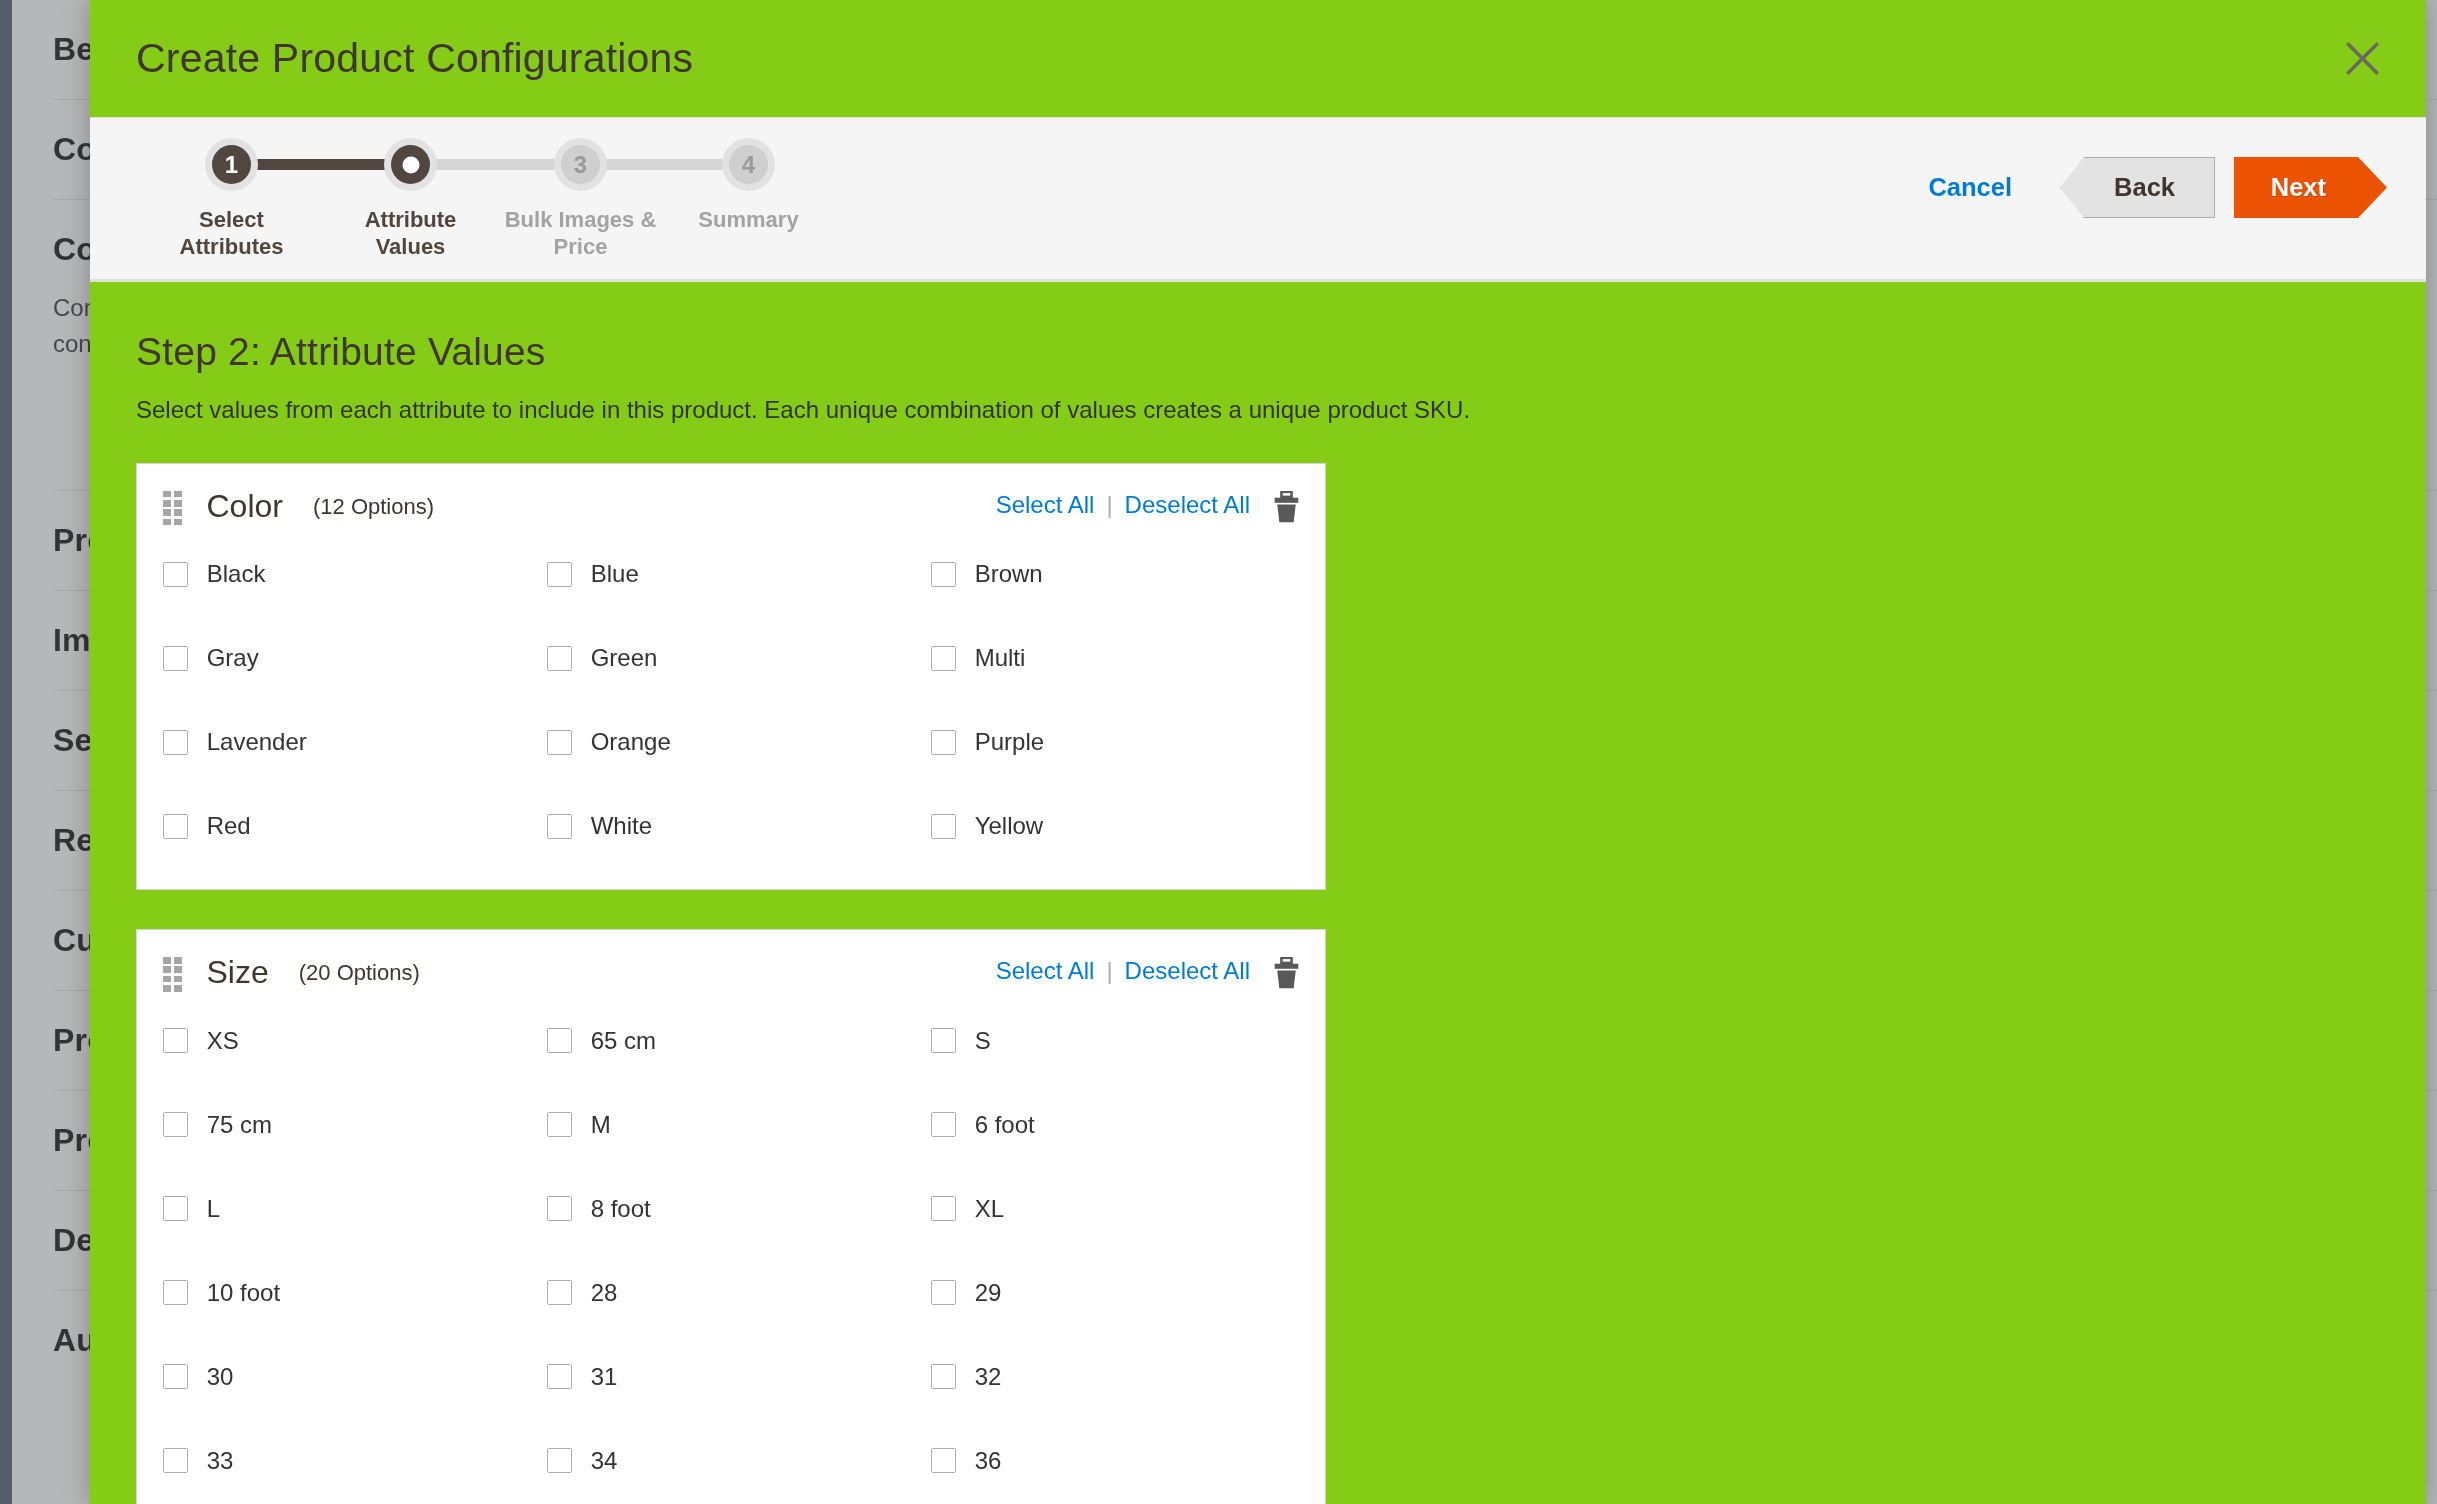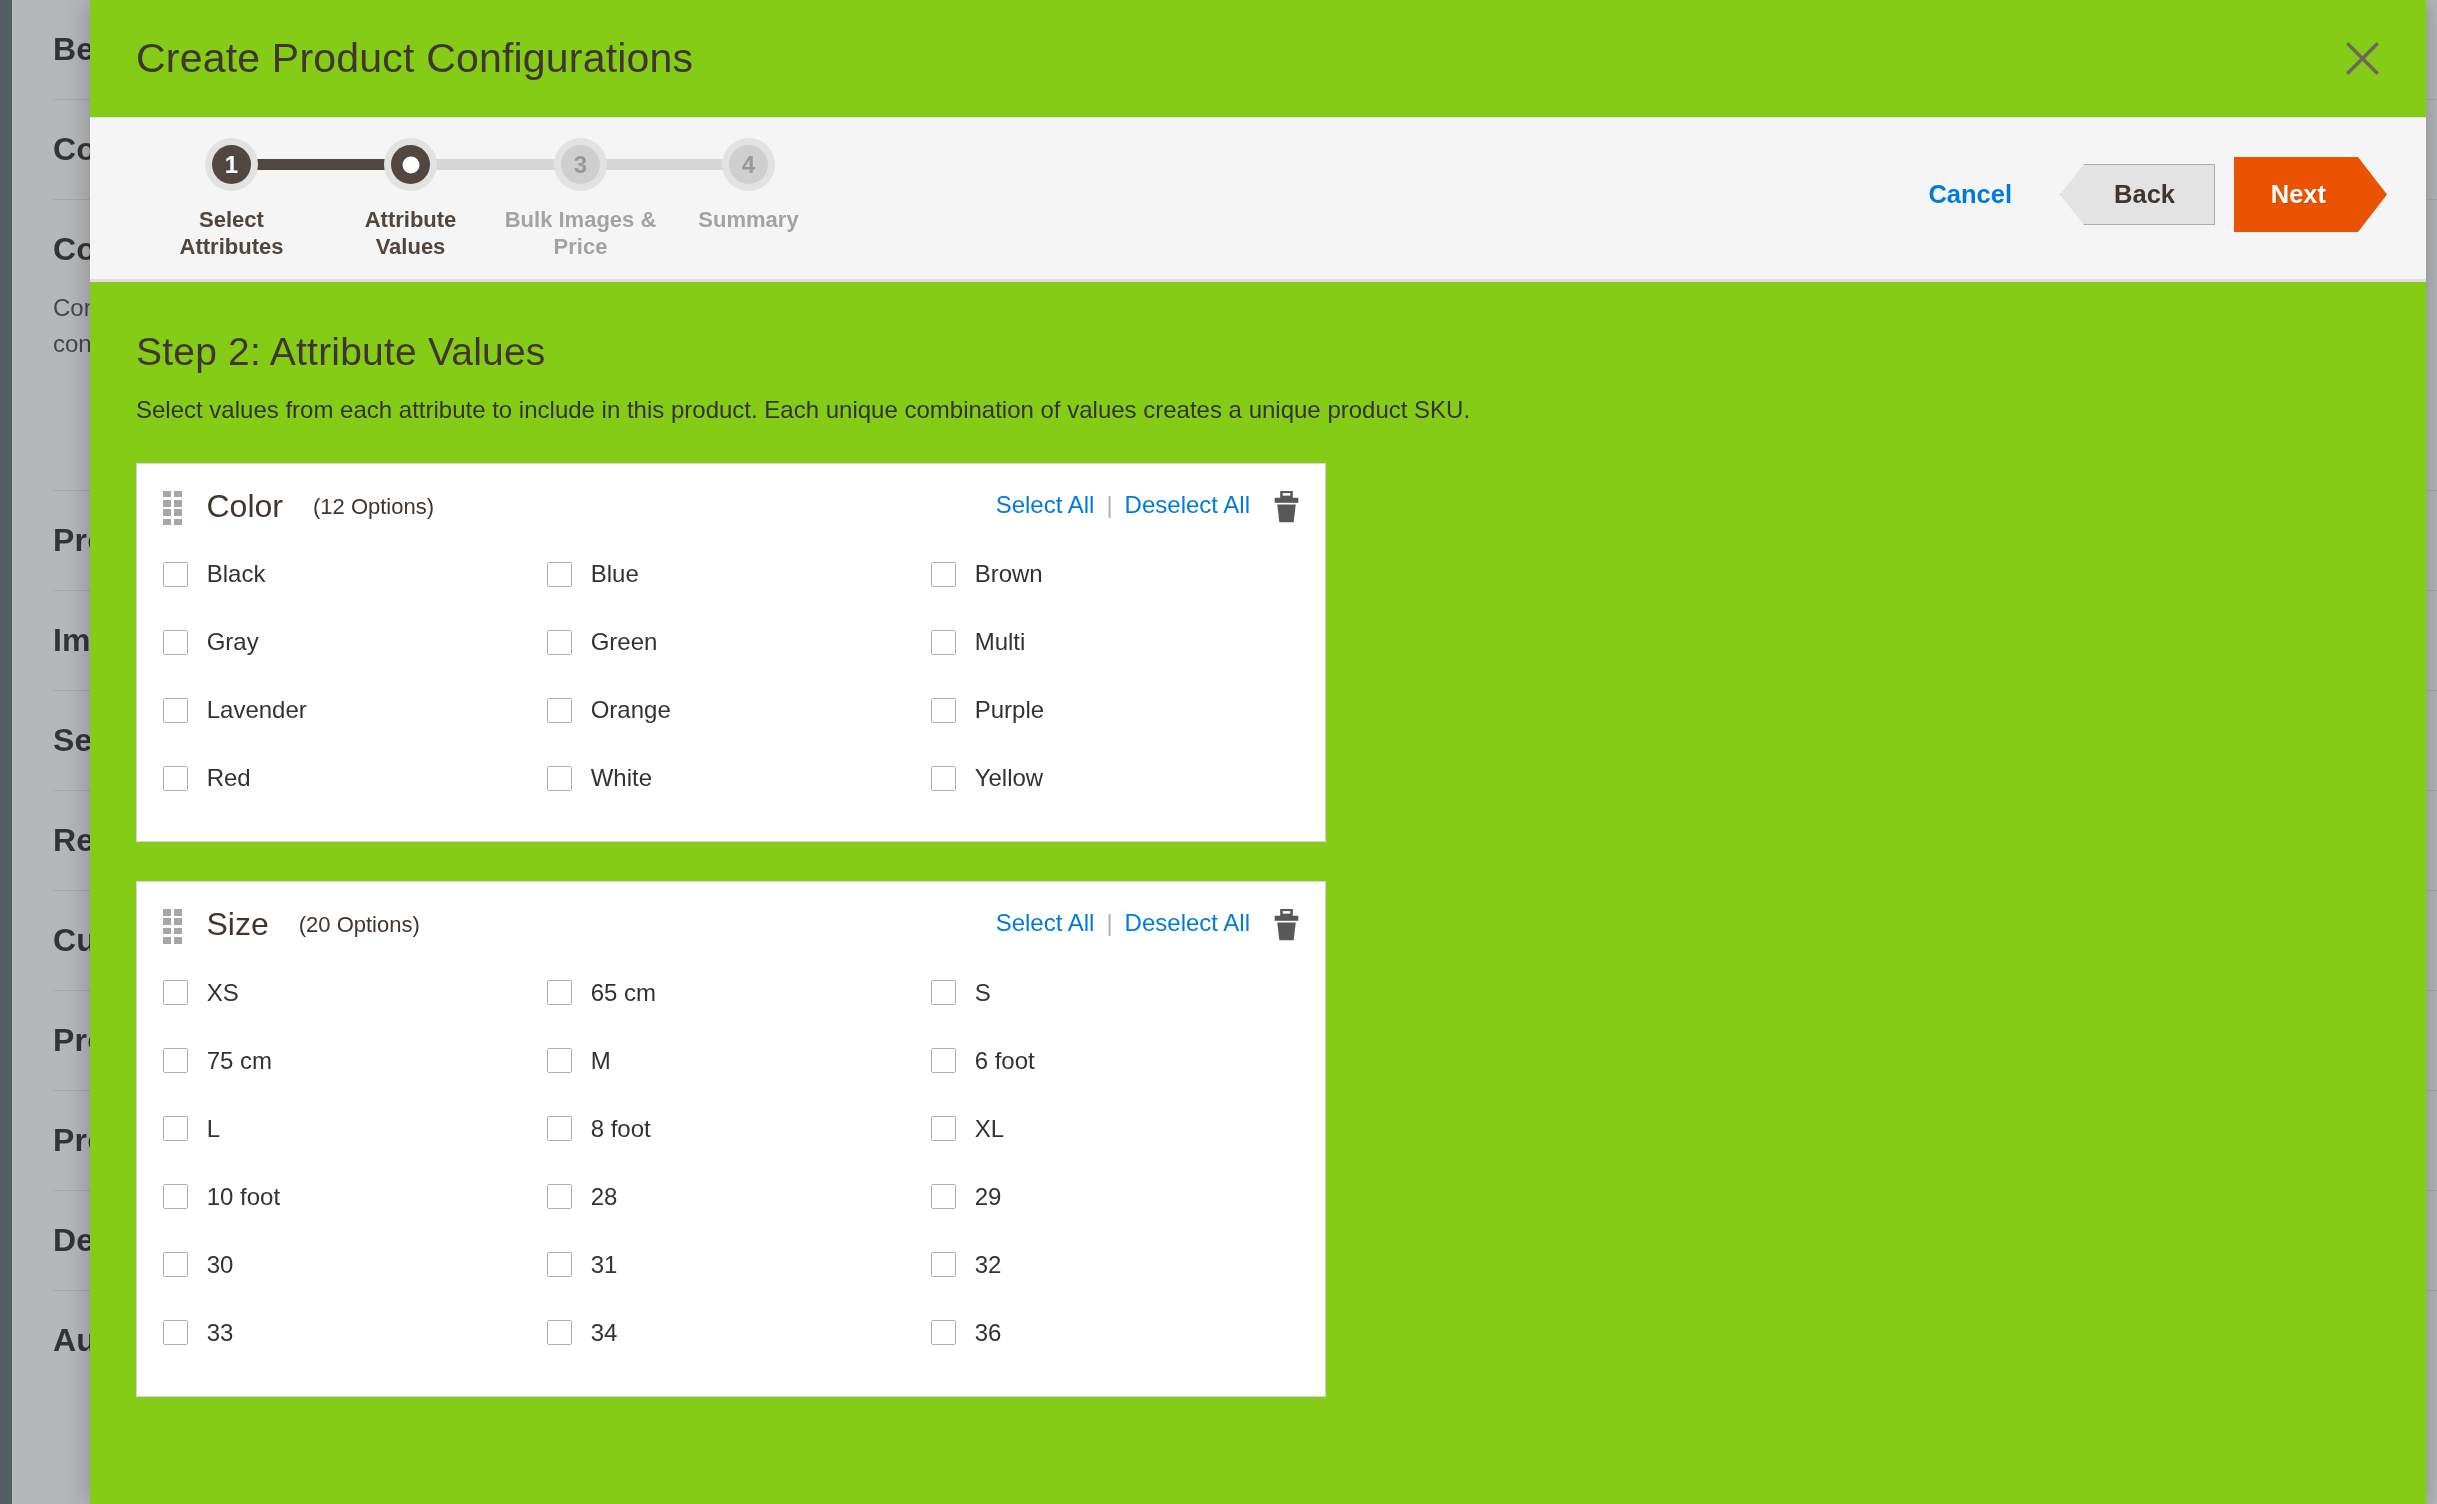--- a/index.html
+++ b/index.html
@@ -155,21 +155,21 @@
     background: #e3e3e3;
     border: 1.7px solid #adadad;
     color: #41362f; font-size: 25.5px; font-weight: bold;
     display: flex; align-items: center; cursor: pointer;
     clip-path: polygon(24px 0, 100% 0, 100% 100%, 24px 100%, 0 50%);
     margin-right: 18.7px;
     font-family: "Liberation Sans", sans-serif;
   }
   .btn-next {
     position: relative;
-    height: 75px; padding: 0 61px 0 37px;
+    height: 61px; padding: 0 61px 0 37px;
     background: #eb5202;
     border: none;
     color: #ffffff; font-size: 25.5px; font-weight: bold;
     display: flex; align-items: center; cursor: pointer;
     clip-path: polygon(0 0, calc(100% - 29px) 0, 100% 50%, calc(100% - 29px) 100%, 0 100%);
     font-family: "Liberation Sans", sans-serif;
     text-shadow: 0.9px 0.9px 0 rgba(0,0,0,.18);
   }
 
   
@@ -224,21 +224,21 @@
   }
   .trash-btn {
     margin-left: 22px; background: none; border: none; padding: 0;
     cursor: pointer; display: flex; align-items: center;
   }
 
   .opt-grid {
     display: grid;
     grid-template-columns: repeat(3, 384px);
     padding: 6.8px 0 0 25.5px;
-    row-gap: 0;
+    row-gap: 16px;
   }
   .opt {
     display: flex; align-items: center;
     height: 68px;
     cursor: pointer;
   }
   .opt .cb {
     width: 25.5px; height: 25.5px;
     border: 1.7px solid #adadad;
     background: #ffffff;

